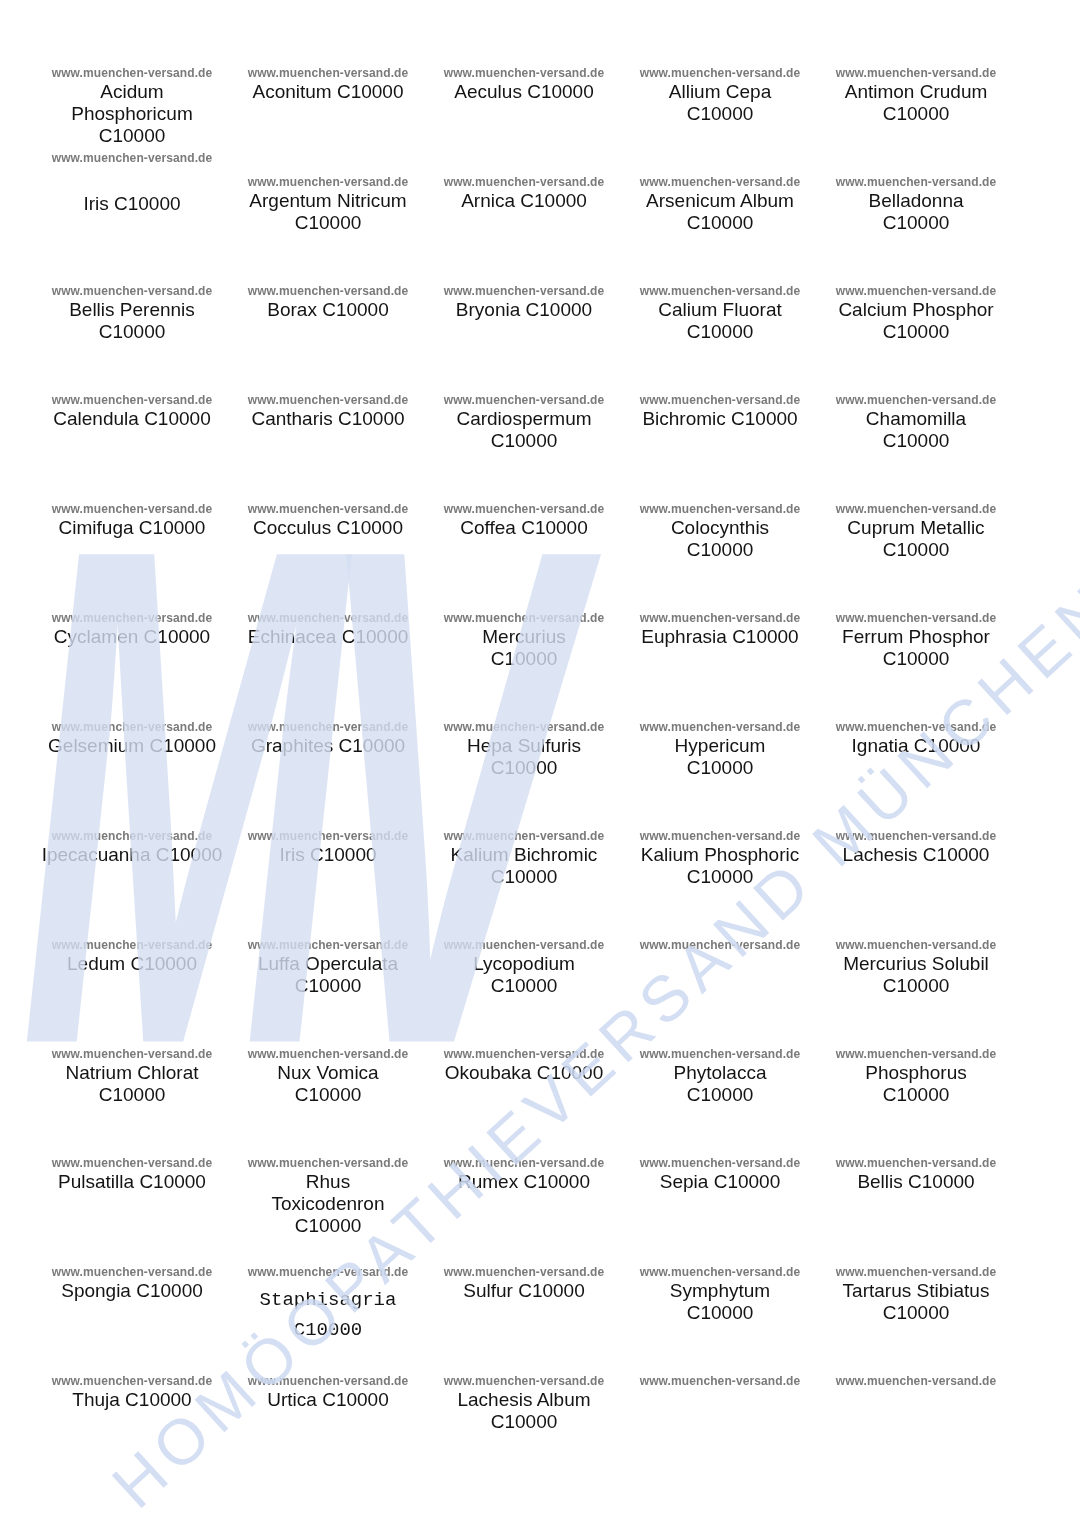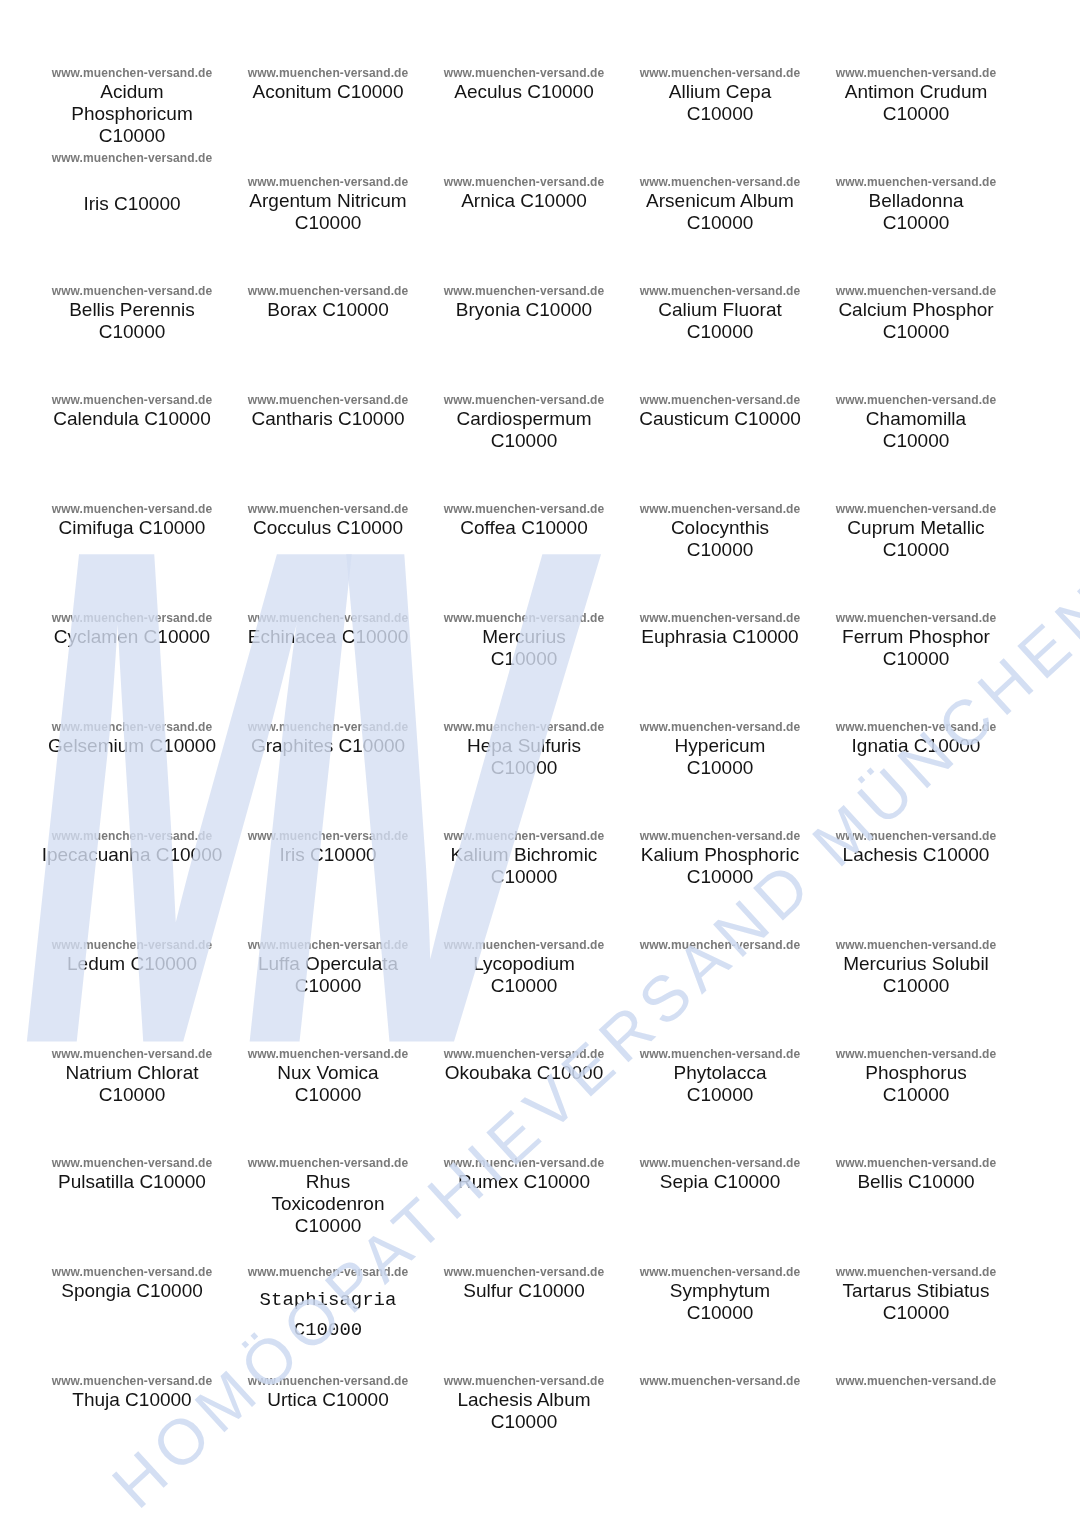--- a/index.html
+++ b/index.html
@@ -174,21 +174,21 @@
     <div class="cell-header">www.muenchen-versand.de</div>
     <div class="cell-name">Cantharis C10000</div>
   </div>
       <div class="cell">
     <div class="cell-header">www.muenchen-versand.de</div>
     <div class="cell-name">Cardiospermum
 C10000</div>
   </div>
       <div class="cell">
     <div class="cell-header">www.muenchen-versand.de</div>
-    <div class="cell-name">Causticum C10000</div>
+    <div class="cell-name">Bichromic C10000</div>
   </div>
       <div class="cell">
     <div class="cell-header">www.muenchen-versand.de</div>
     <div class="cell-name">Chamomilla
 C10000</div>
   </div>
       <div class="cell">
     <div class="cell-header">www.muenchen-versand.de</div>
     <div class="cell-name">Cimifuga C10000</div>
   </div>

